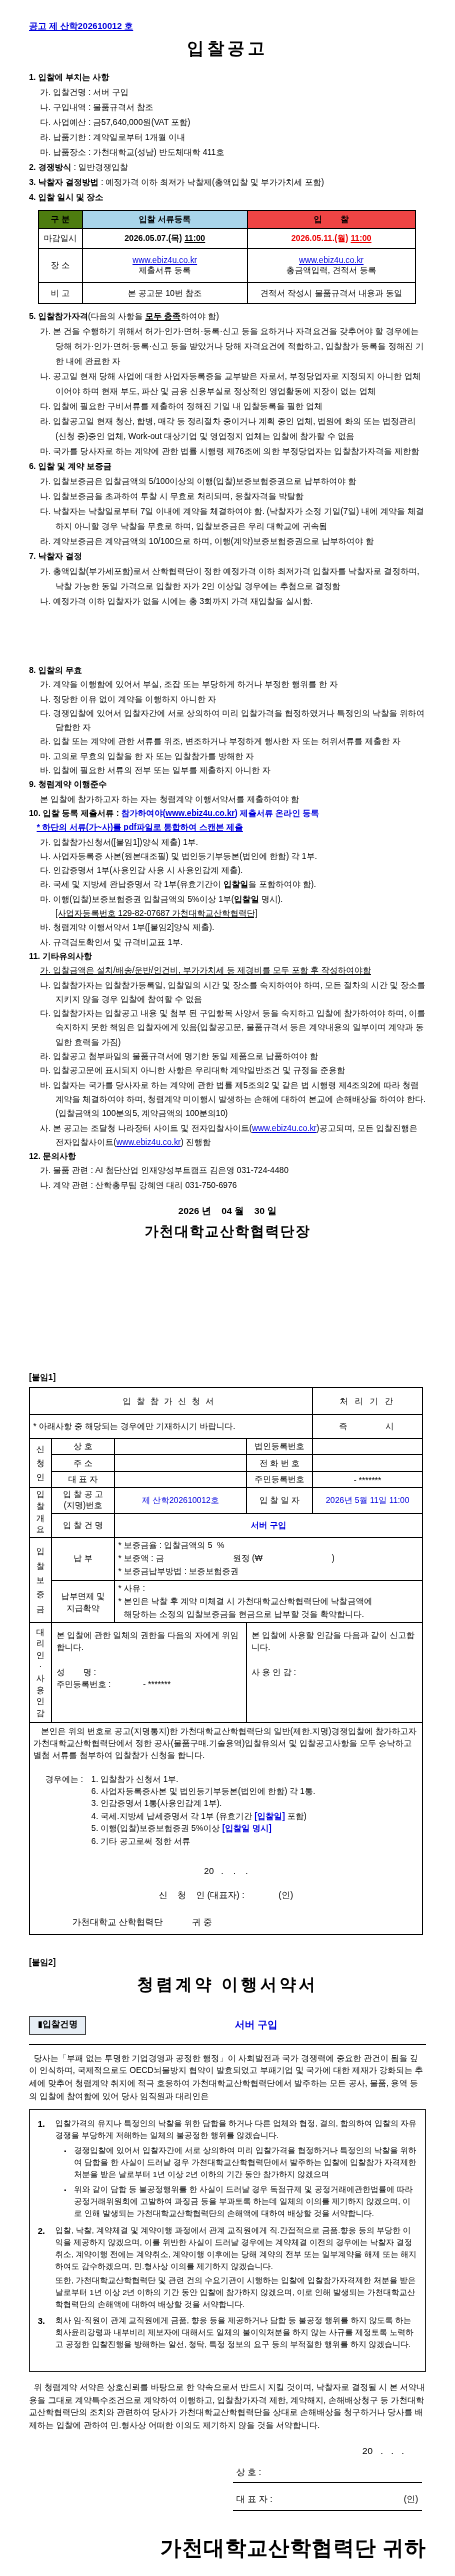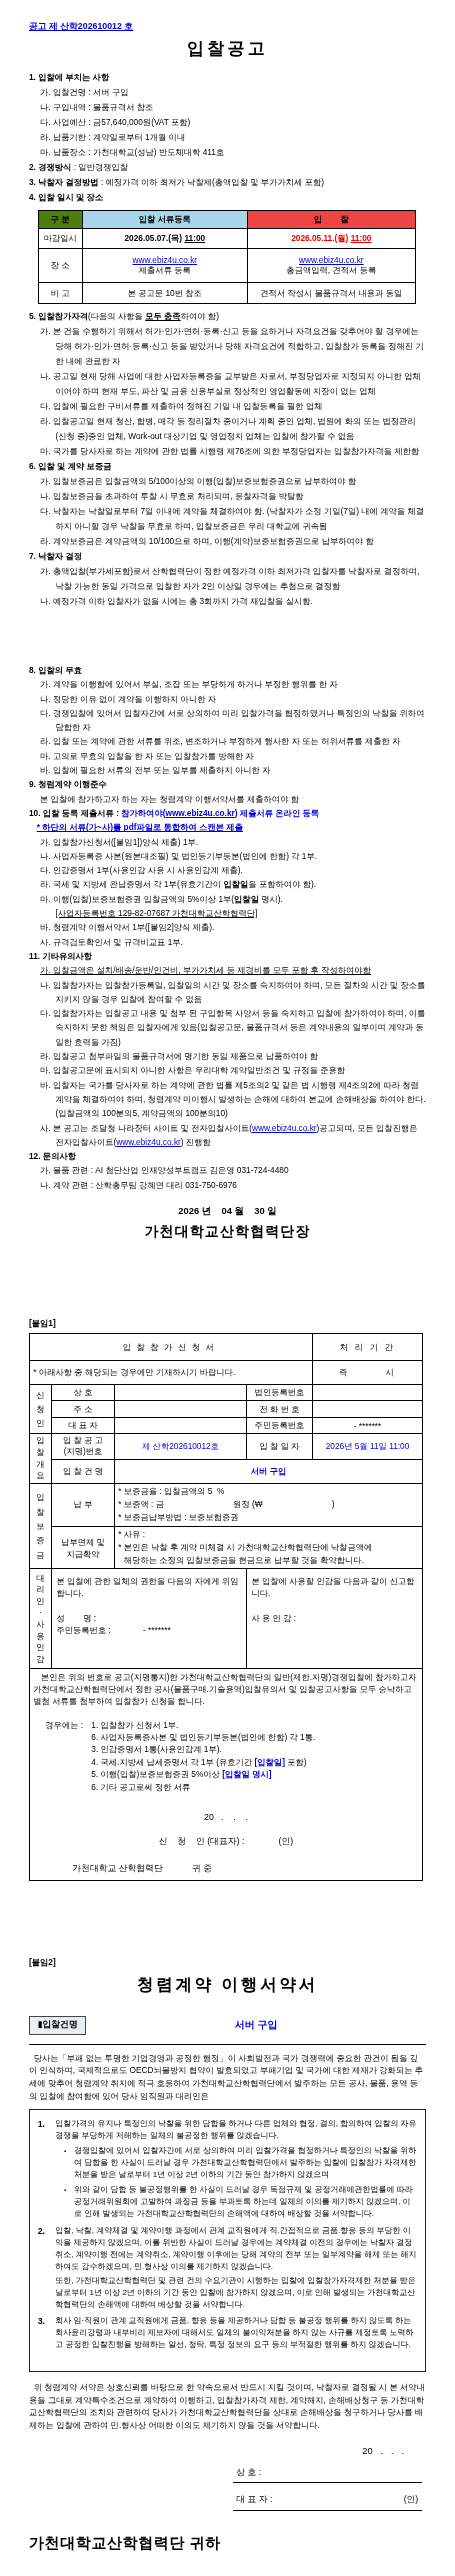--- a/index.html
+++ b/index.html
@@ -63,21 +63,21 @@
   .pnum { width:17.6px; font-weight:bold; font-size:8.8px; line-height:12px; }
   .ptext { flex:1; font-size:8px; line-height:12px; }
   .pbul { display:flex; margin:3.3px 0 0 8.8px; }
   .pbul .bulmark { width:10px; font-size:6px; line-height:12px; }
   .pbul .bultext { flex:1; font-size:8px; line-height:12px; }
   .ptext2 { margin-top:2.2px; }
   .a2-close { font-size:8.3px; line-height:12.7px; margin-top:8.8px; }
   .a2-date { text-align:right; font-size:9.4px; margin-top:13.2px; margin-right:22px; }
   .sig-row { width:182px; margin-left:204px; margin-top:8.8px; border-bottom:0.8px solid #000;
              display:flex; justify-content:space-between; font-size:8.8px; padding:2.2px 3.3px 3.3px 3.3px; }
-  .a2-recip { font-size:15px; font-weight:bold; margin-top:23px; letter-spacing:0.6px; }
+  .a2-recip { font-size:21px; font-weight:bold; margin-top:23px; letter-spacing:0.6px;text-align:right; }
 </style>
 </head>
 <body>
 
 <div id="doc">
 
   <div class="page" style="top:21px;">
     <div class="doc-no">공고 제 산학202610012 호</div>
     <div class="main-title">입찰공고</div>
 
@@ -179,21 +179,21 @@
     <div class="ln item"><span>사. 본 공고는 조달청 나라장터 사이트 및 전자입찰사이트(</span><a class="link">www.ebiz4u.co.kr</a><span>)공고되며, 모든 입찰진행은 전자입찰사이트(</span><a class="link">www.ebiz4u.co.kr</a><span>) 진행함</span></div>
 
     <div class="ln h">12. 문의사항</div>
     <div class="ln item">가. 물품 관련 : AI 첨단산업 인재양성부트캠프 김은영 031-724-4480</div>
     <div class="ln item">나. 계약 관련 : 산학총무팀 강혜연 대리 031-750-6976</div>
 
     <div class="date-line pre">2026 년    04 월    30 일</div>
     <div class="signer">가천대학교산학협력단장</div>
   </div>
 
-  <div class="page" style="top:1318px;">
+  <div class="page" style="top:1372px;">
     <div class="attach-lbl">[붙임1]</div>
 
     <table class="ft">
       <colgroup>
           <col style="width:22px">
           <col style="width:63px">
           <col style="width:132px">
           <col style="width:66px">
           <col style="width:110px">
         </colgroup>

